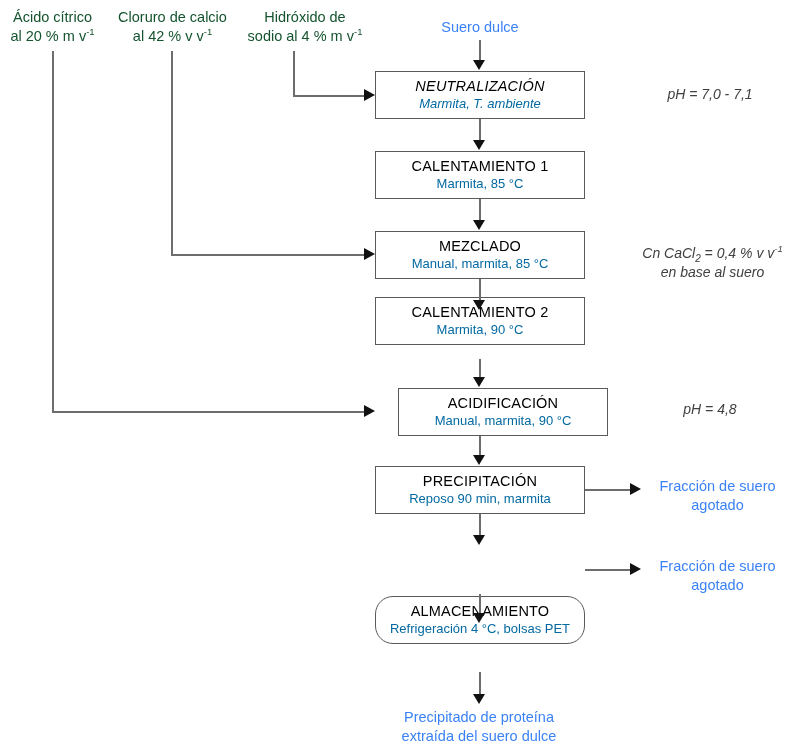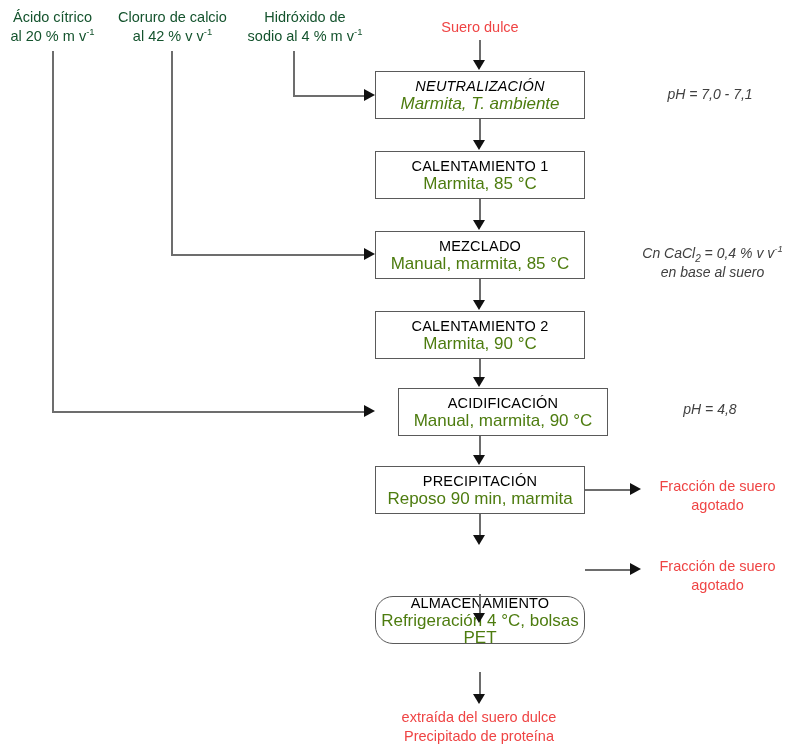--- a/index.html
+++ b/index.html
@@ -47,33 +47,33 @@
     justify-content: center;
     text-align: center;
   }
   .proc-title {
     font-size: 14.5px;
     line-height: 17px;
     letter-spacing: 0.2px;
     color: #000;
   }
   .proc-sub {
-    font-size: 17px;
+    font-size: 13px;
     line-height: 17px;
-    color: #4d7c0f;
+    color: #0369a1;
   }
 
   
   .flow-text {
     position: absolute;
     font-size: 14.5px;
     line-height: 19px;
     text-align: center;
     white-space: nowrap;
-    color: #ef4444;
+    color: #3b82f6;
   }
 
   
   .annotation {
     position: absolute;
     font-size: 14px;
     line-height: 19px;
     font-style: italic;
     text-align: center;
     white-space: nowrap;
@@ -161,21 +161,21 @@
   <div class="proc-box" style="top:151px;">
     <div class="proc-title">CALENTAMIENTO 1</div>
     <div class="proc-sub">Marmita, 85 °C</div>
   </div>
 
   <div class="proc-box" style="top:231px;">
     <div class="proc-title">MEZCLADO</div>
     <div class="proc-sub">Manual, marmita, 85 °C</div>
   </div>
 
-  <div class="proc-box" style="top:311px;">
+  <div class="proc-box" style="top:297px;">
     <div class="proc-title">CALENTAMIENTO 2</div>
     <div class="proc-sub">Marmita, 90 °C</div>
   </div>
 
   <div class="proc-box" style="top:388px;margin-left:23px;">
     <div class="proc-title">ACIDIFICACIÓN</div>
     <div class="proc-sub">Manual, marmita, 90 °C</div>
   </div>
 
   <div class="proc-box" style="top:466px;">
@@ -236,17 +236,17 @@
   <div class="annotation" style="left:625px; top:244px; width:175px;">
     <div><span>Cn CaCl</span><sub>2</sub><span> = 0,4 % v v</span><sup>-1</sup></div>
     <div>en base al suero</div>
   </div>
 
   <div class="annotation" style="left:625px; top:400px; width:170px;">
     <div>pH = 4,8</div>
   </div>
 
   <div class="flow-text" style="left:379px; top:708px; width:200px;">
+    <div>Precipitado de proteína</div>
     <div>extraída del suero dulce</div>
-    <div>Precipitado de proteína</div>
   </div>
 
 </div>
 
 </body></html>

